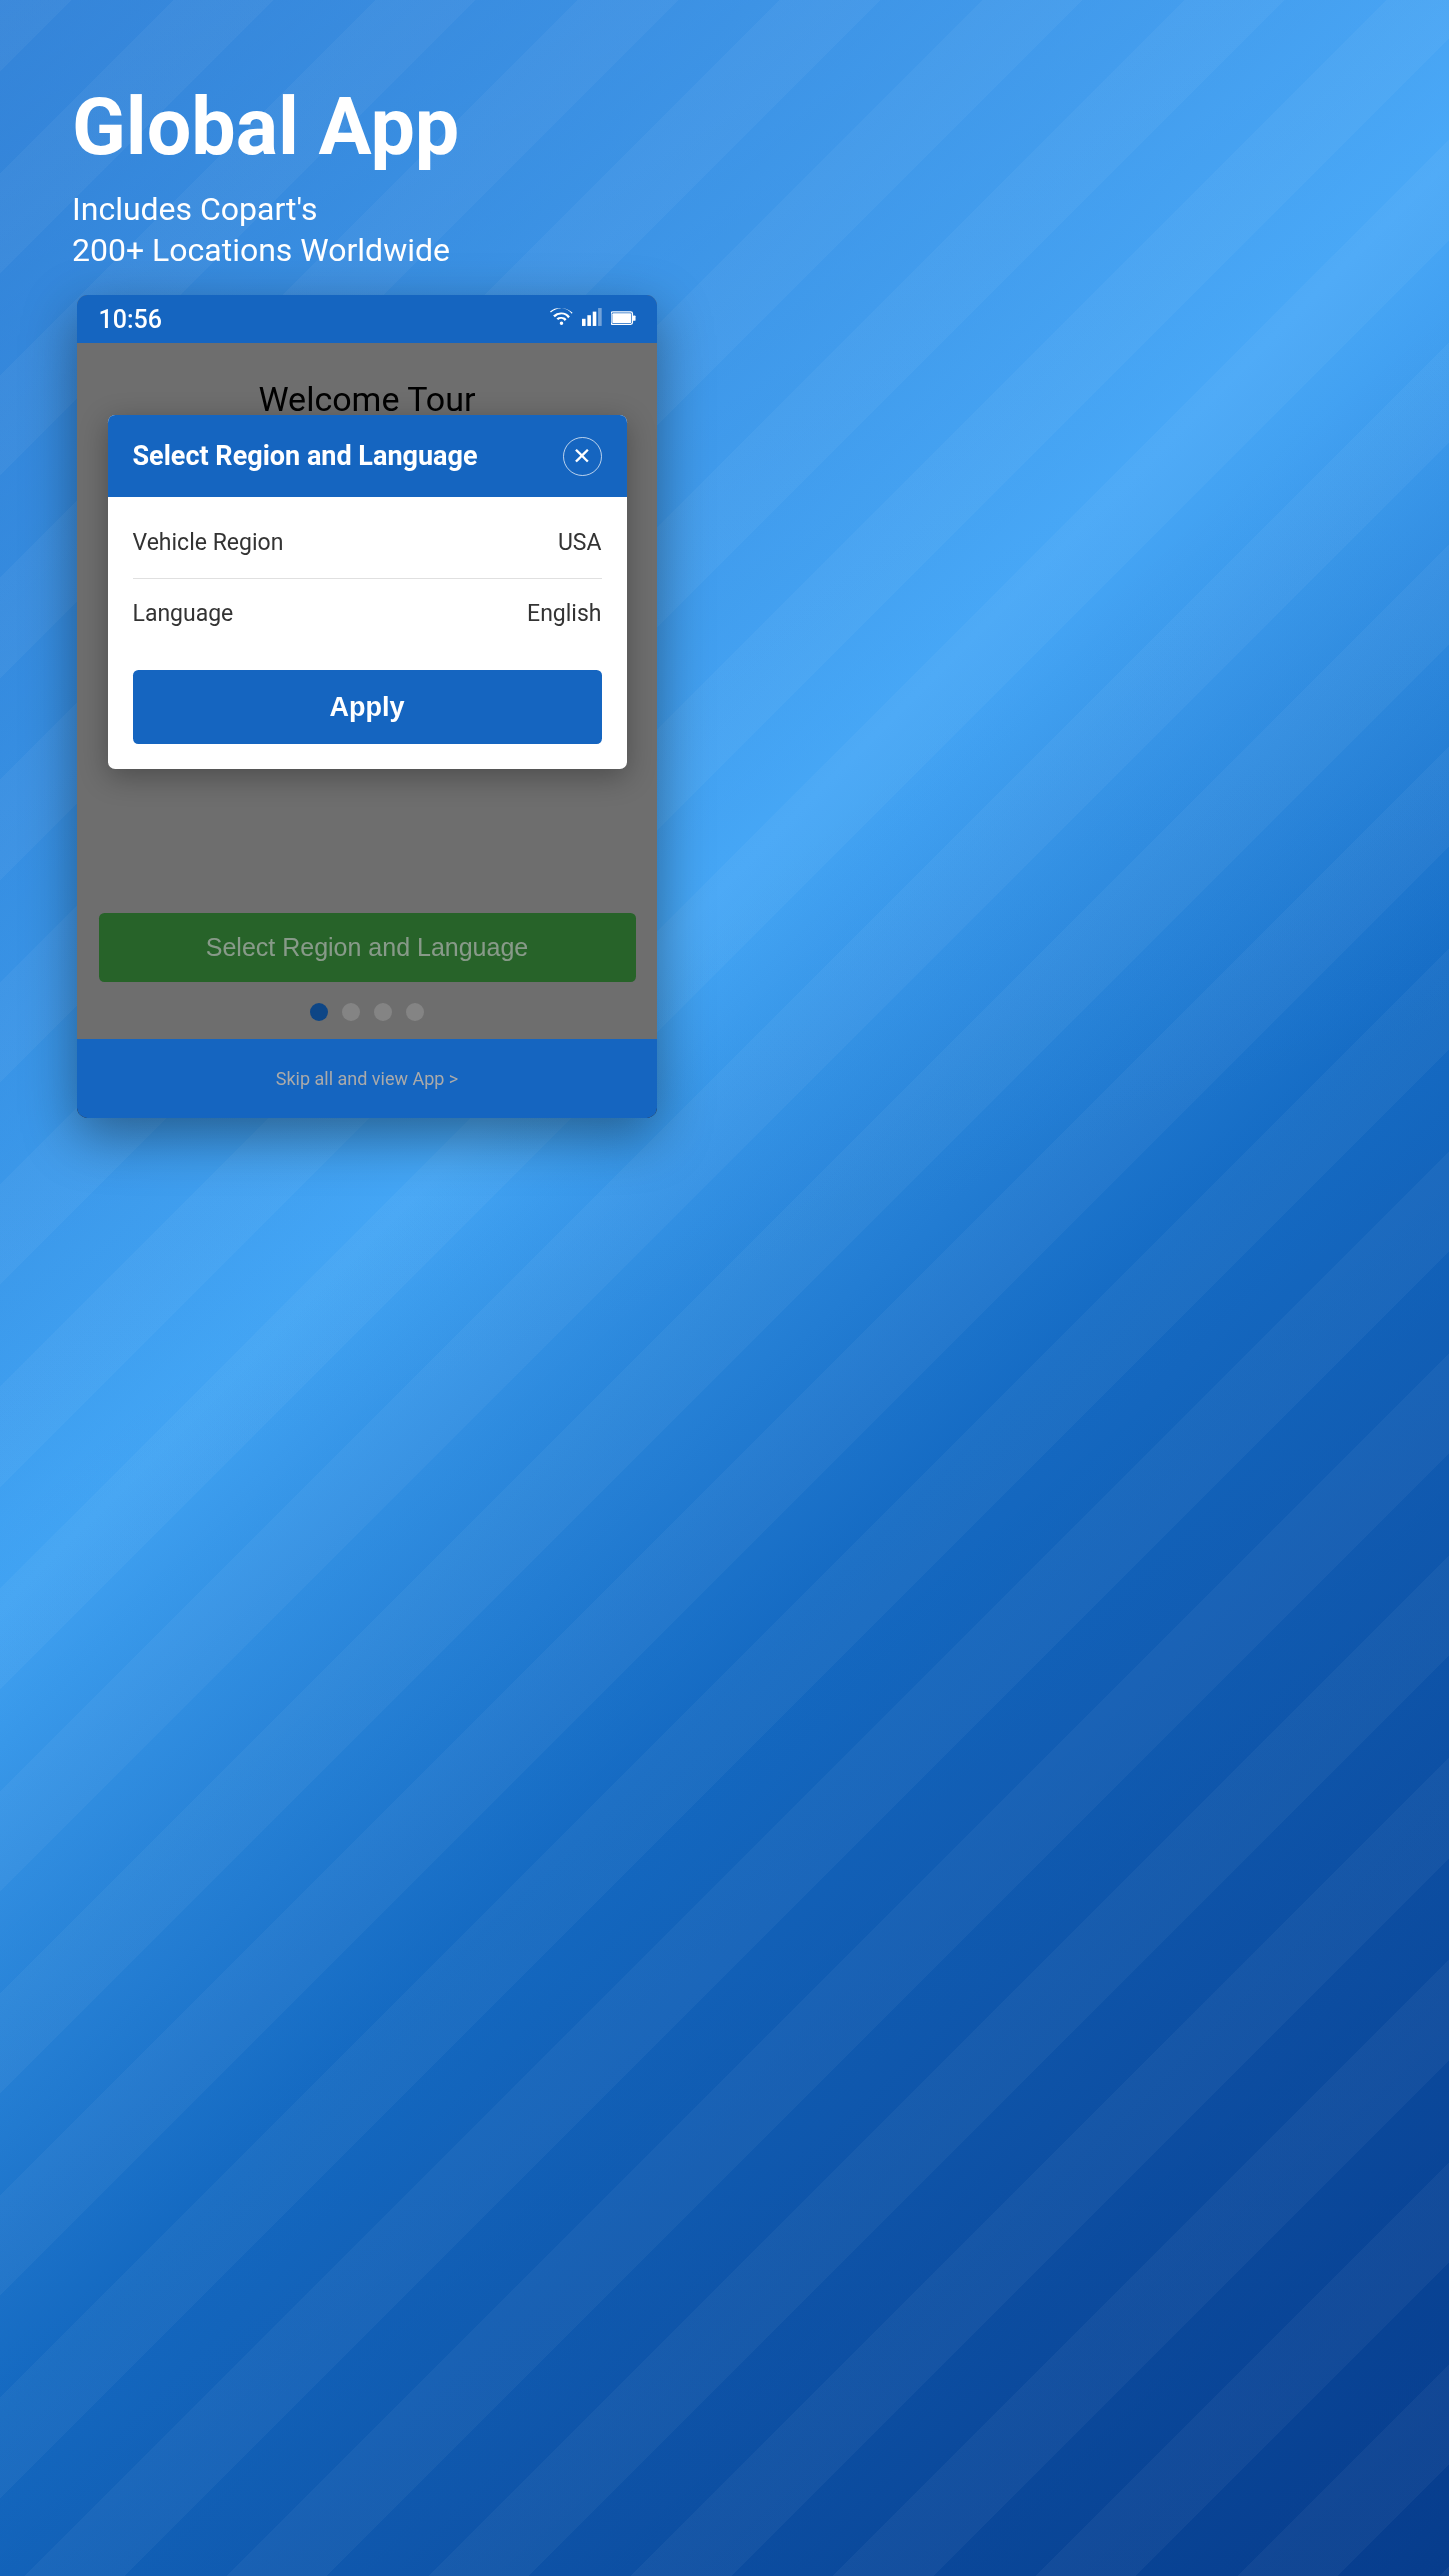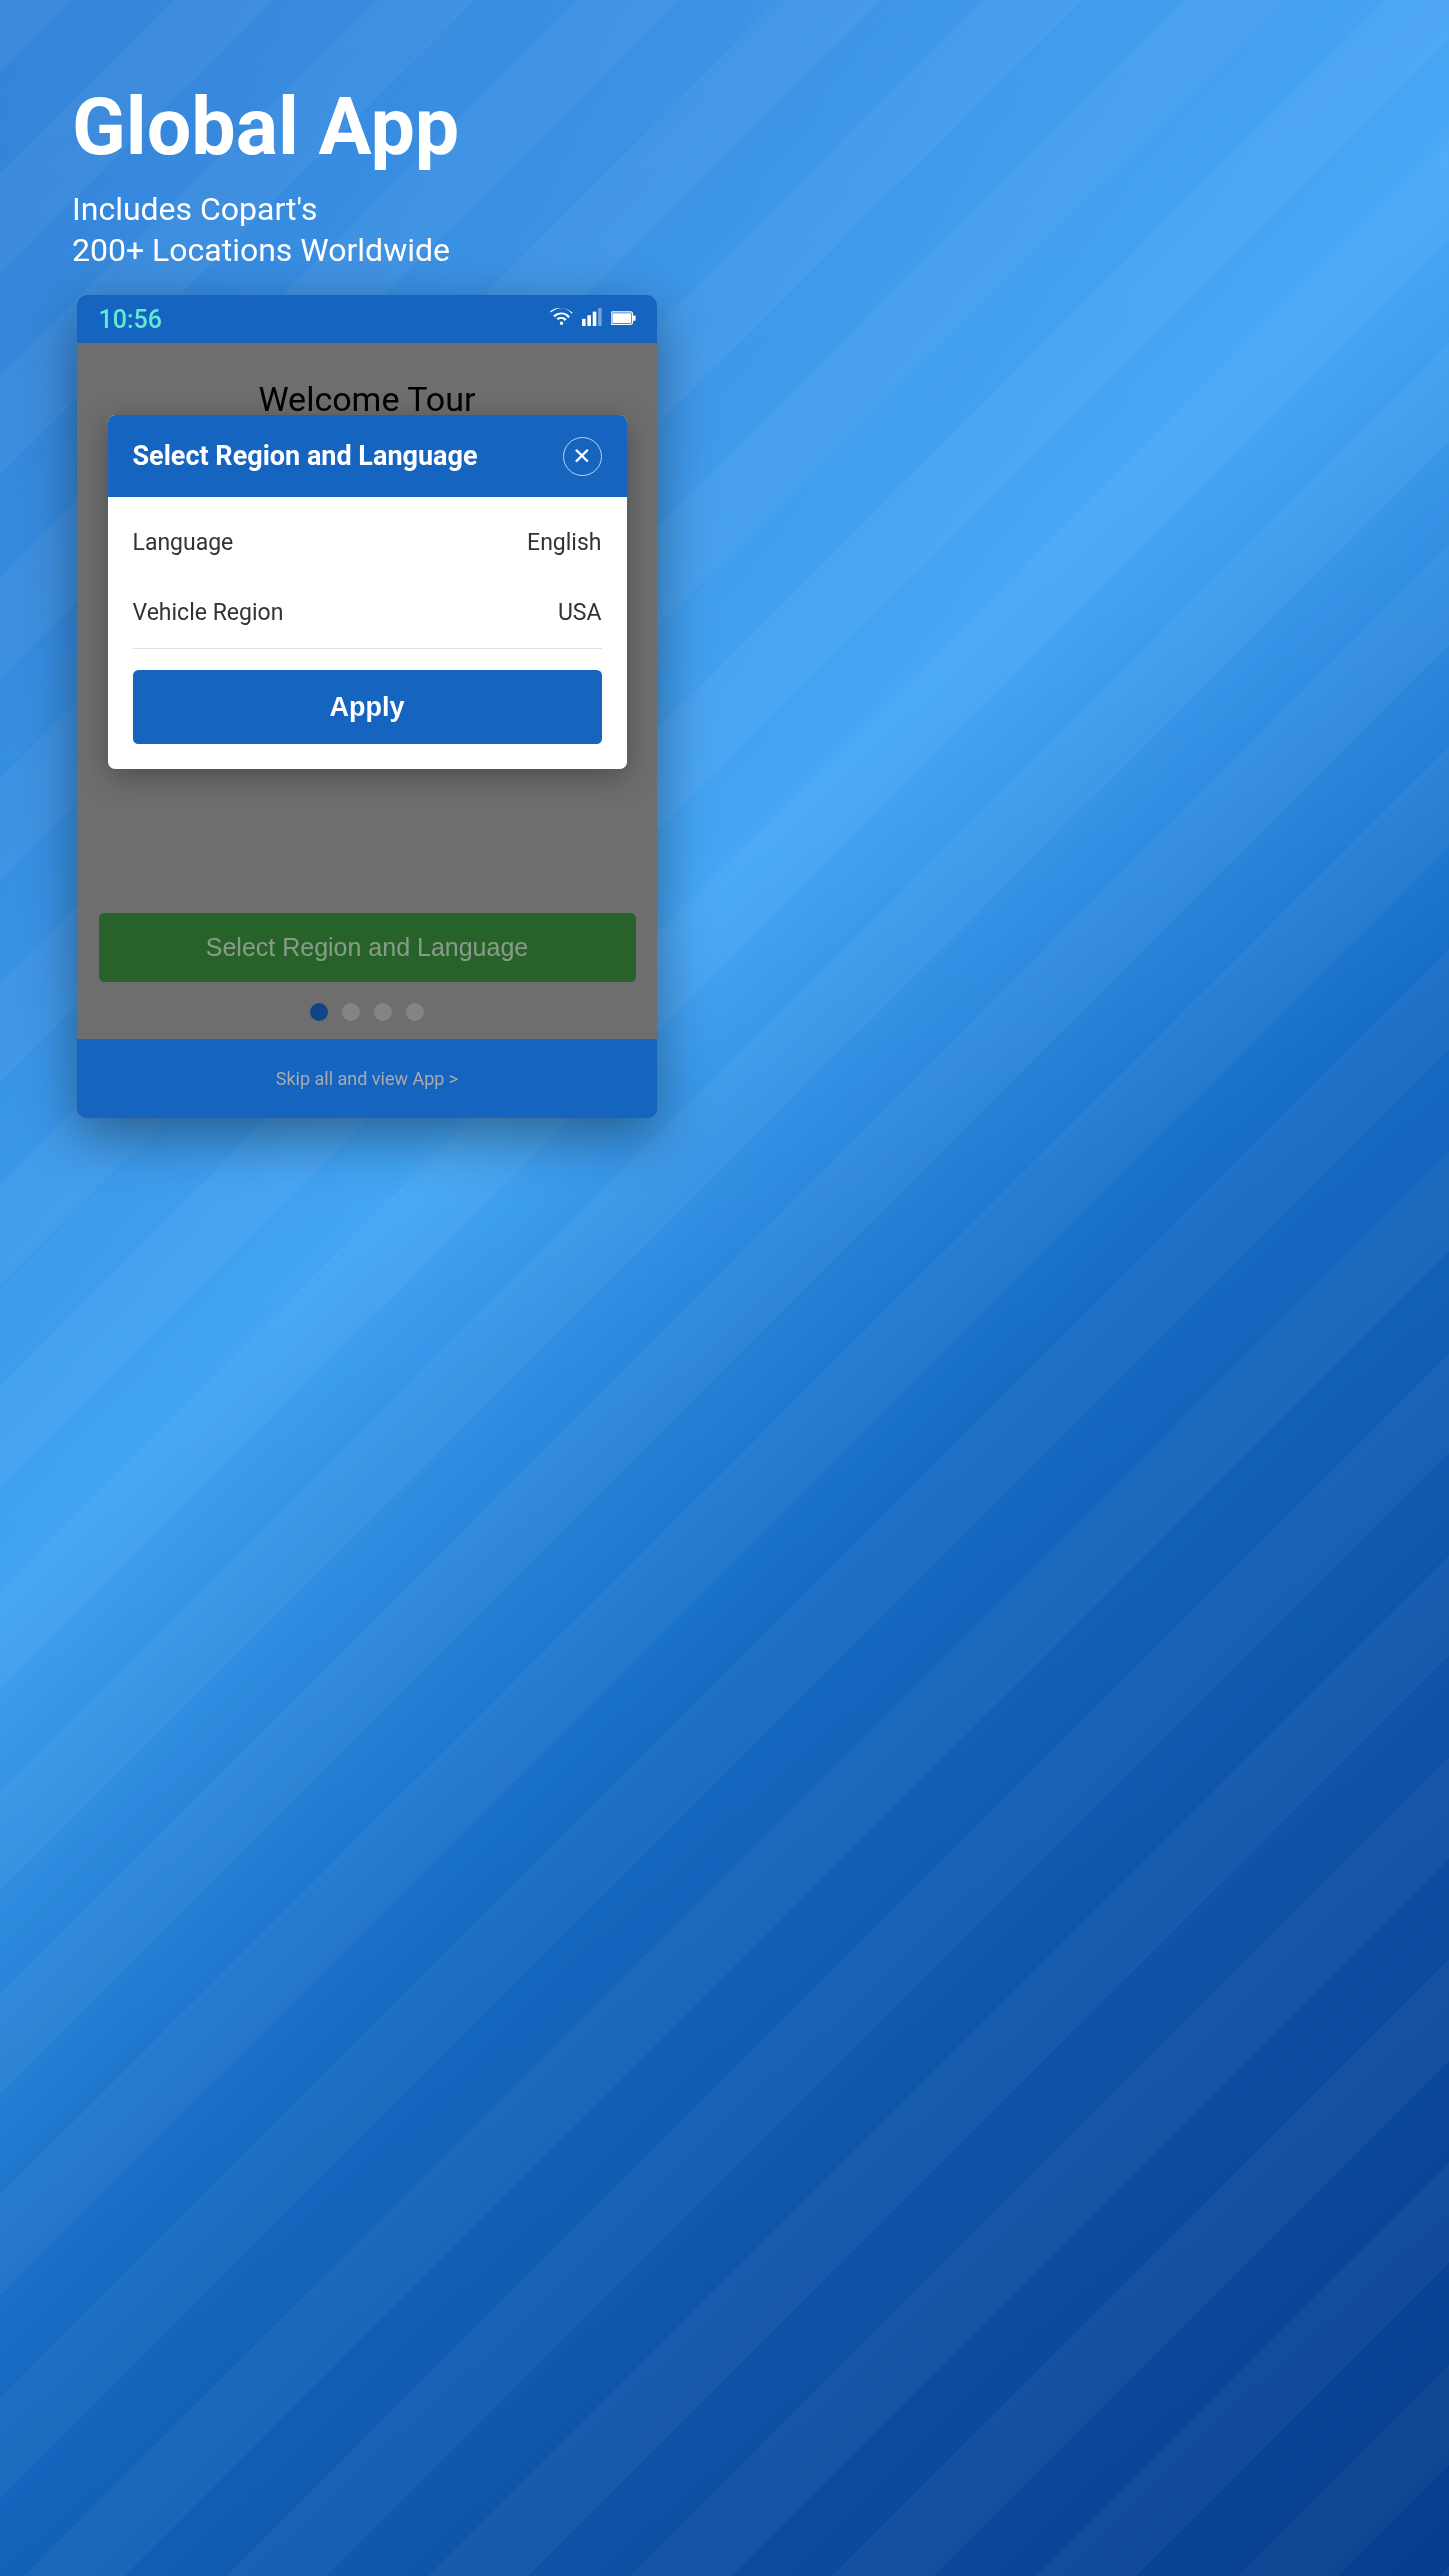--- a/index.html
+++ b/index.html
@@ -95,21 +95,21 @@
       width: 100%;
       height: 48px;
       background: #1565c0;
       display: flex;
       align-items: center;
       justify-content: space-between;
       padding: 0 21.5px;
     }
 
     .status-time {
-      color: #5eead4;
+      color: #ffffff;
       font-size: 25px;
       font-weight: 500;
     }
 
     .status-icons {
       display: flex;
       align-items: center;
       gap: 9px;
     }
 
@@ -385,27 +385,27 @@
       </svg>
     </div>
 
     <div class="dialog">
       <div class="dialog-box">
         <div class="dialog-header">
           <span class="dialog-title">Select Region and Language</span>
           <button class="dialog-close">✕</button>
         </div>
         <div class="dialog-body">
+          <div class="dialog-row">
+            <span class="dialog-row-label">Vehicle Region</span>
+            <span class="dialog-row-value">USA</span>
+          </div>
           <div class="dialog-row" style="border-bottom: none;">
             <span class="dialog-row-label">Language</span>
             <span class="dialog-row-value">English</span>
-          </div>
-          <div class="dialog-row">
-            <span class="dialog-row-label">Vehicle Region</span>
-            <span class="dialog-row-value">USA</span>
           </div>
           <button class="apply-btn">Apply</button>
         </div>
       </div>
     </div>
 
     <div class="screen-bottom">
       <button class="select-region-btn">Select Region and Language</button>
       <div class="dots-container">
         <div class="dot active"></div>

